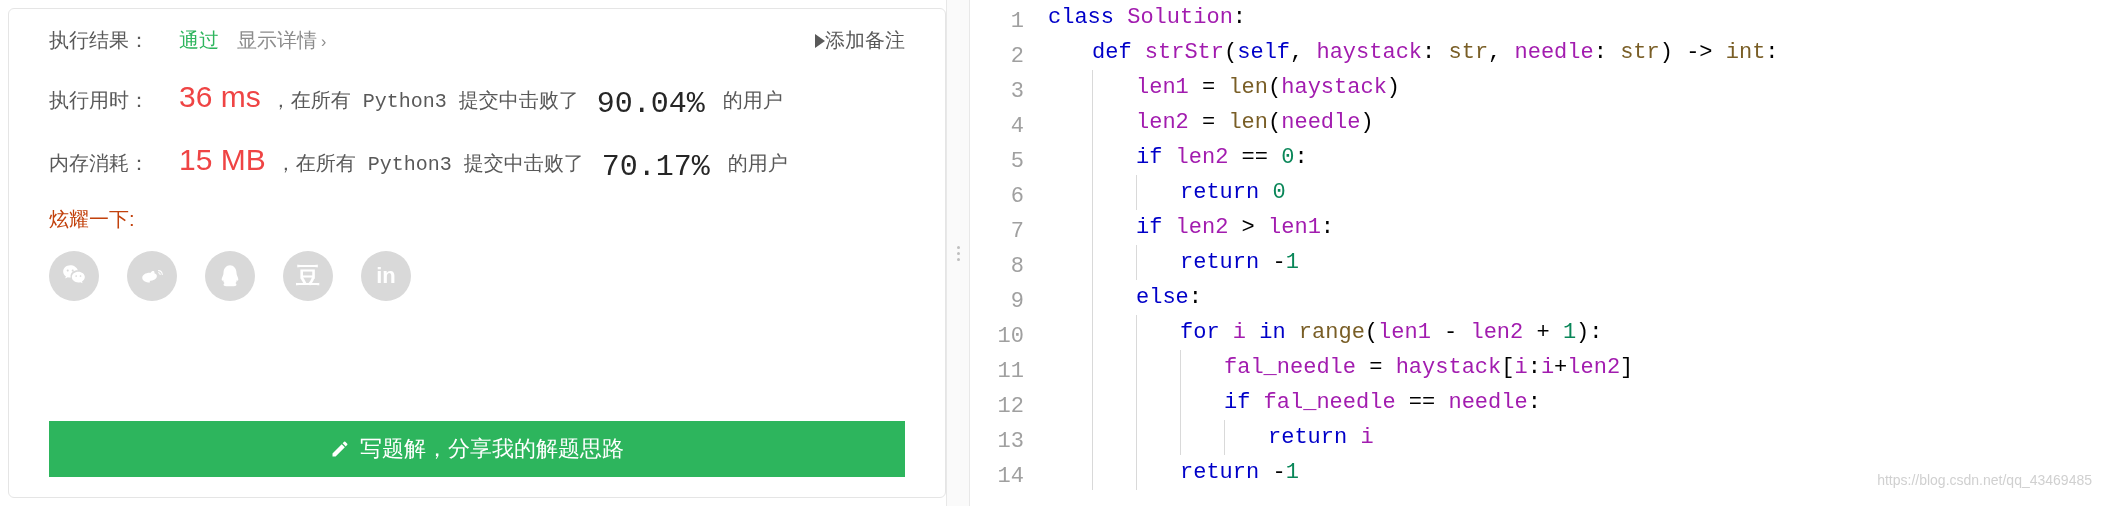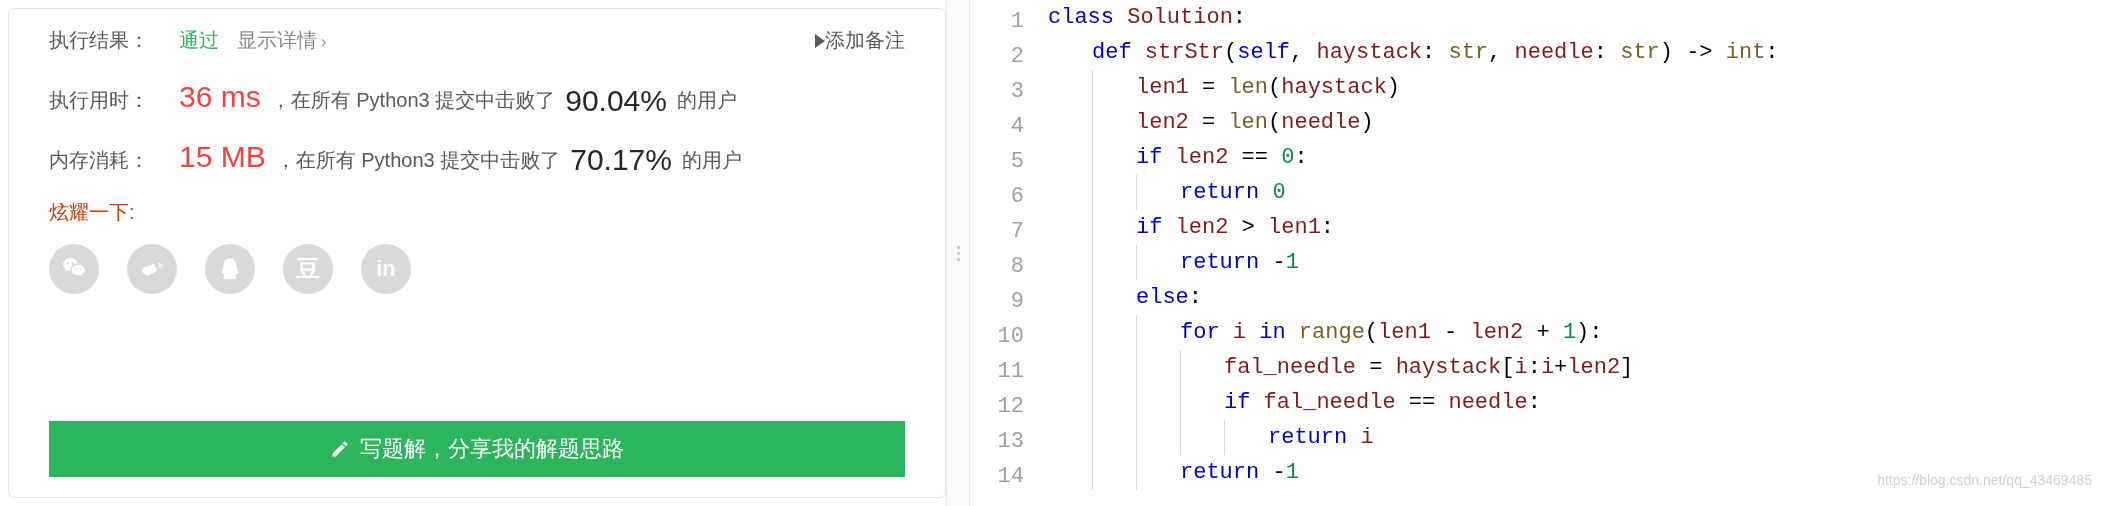--- a/index.html
+++ b/index.html
@@ -58,21 +58,21 @@
     color: #595959;
     font-size: 20px;
   }
   .stat-label { width: 130px; flex: 0 0 auto; }
   .stat-value {
     font-size: 30px;
     color: #ef4444;
     font-weight: 400;
     margin-right: 10px;
   }
-  .stat-tail { font-size: 20px; color: #595959; display: flex; align-items: center; gap: 4px;}
+  .stat-tail { font-size: 20px; color: #595959; display: flex; align-items: flex-start; gap: 12px; font-family: Liberation Mono, monospace;}
   .stat-pct {
     font-size: 30px;
     color: #262626;
     font-weight: 400;
     margin: 0 6px;
   }
 
   .share-label { font-size: 20px; color: #c2410c; margin-bottom: 18px; }
   .share-icons { display: flex; gap: 28px; margin-bottom: 30px; }
   .share-icon {
@@ -148,21 +148,21 @@
     position:absolute; left:0; top:0; bottom:0;
     border-left:1px solid #d9d9d9;
   }
 
   
   .kw { color: #0000c8; }      
   .self { color: #0000c8; }
   .builtin { color: #795e26; }
   .num { color: #098658; }
   .punc { color: #000000; }
-  .ident { color: #7f1d1d; font-family: Liberation Mono, monospace; }
+  .ident { color: #a21caf; font-family: Liberation Mono, monospace; }
 
   .watermark {
     position: absolute;
     right: 18px;
     bottom: 8px;
     font-size: 14px;
     color: #d0d0d0;
     font-family: sans-serif;
   }
 

